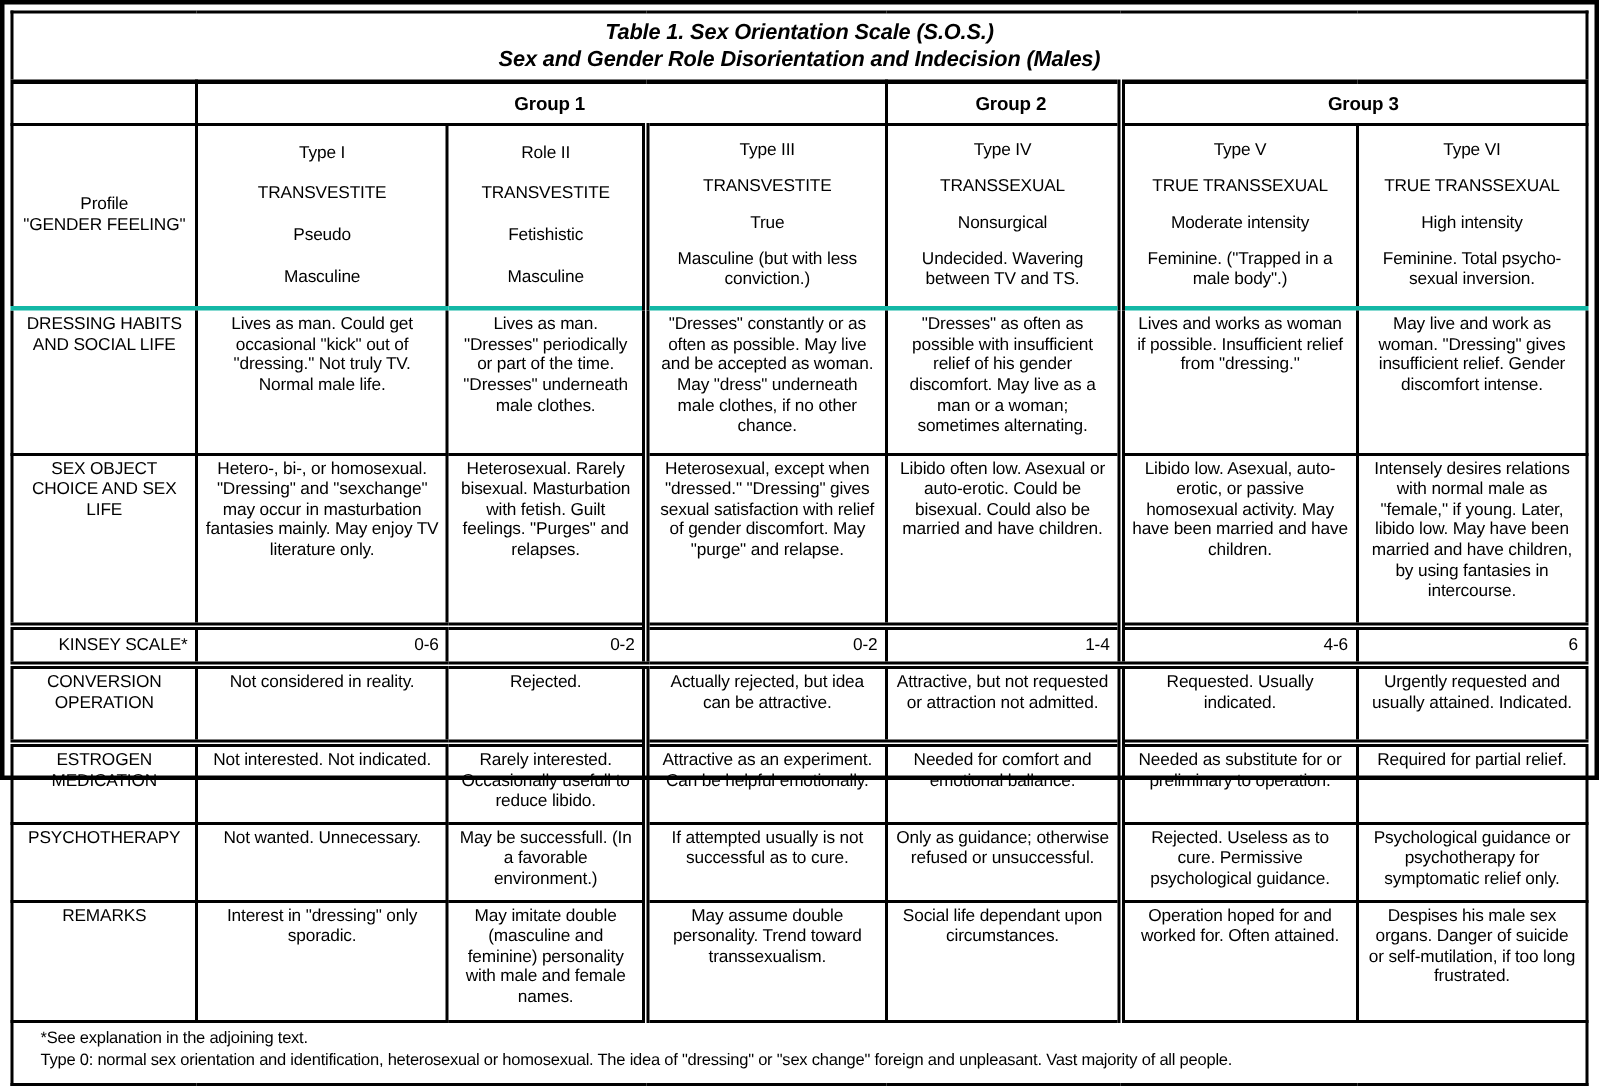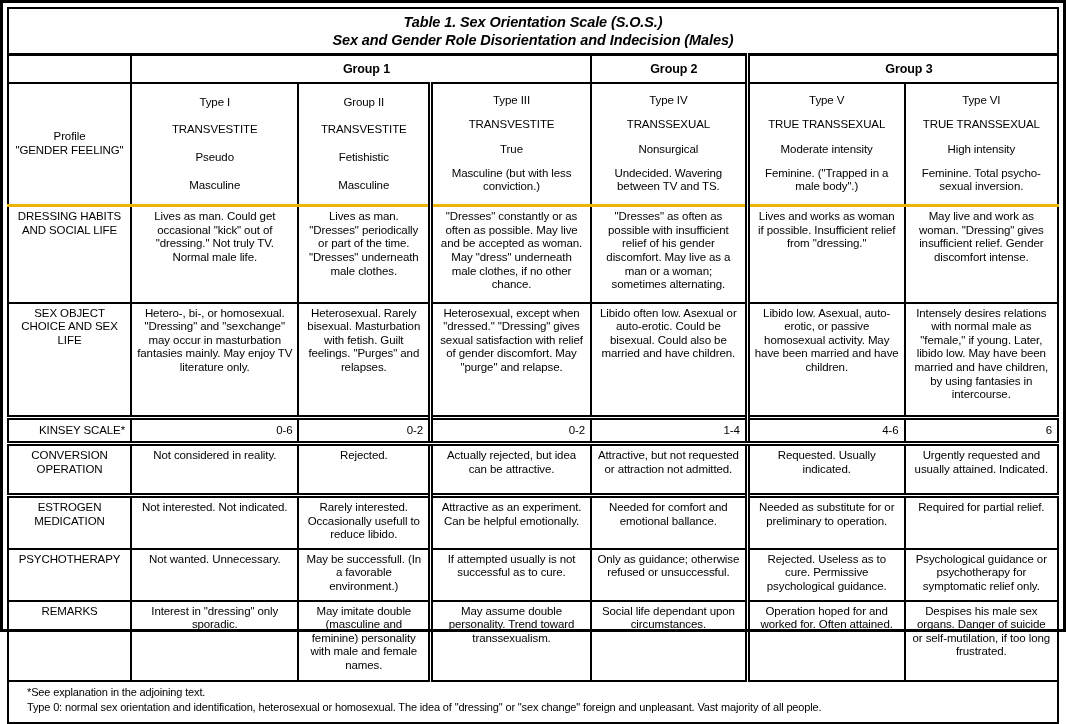--- a/index.html
+++ b/index.html
@@ -3,21 +3,21 @@
 <meta charset="utf-8">
 <style>
   * { margin: 0; padding: 0; box-sizing: border-box; }
   html, body { background: #ffffff; }
   body {
     width: 1066px; height: 724px;
     font-family: "Liberation Sans", "DejaVu Sans", sans-serif;
     color: #000;
   }
   .page {
-    width: 1066px; height: 632px;
+    width: 1066px; height: 520px;
     background: #fff;
     border: 3px solid #000;
     padding: 4px;
   }
   table.sos-table {
     width: 100%; height: 100%;
     border-collapse: collapse;
     table-layout: fixed;
     border: 2px solid #000;
   }
@@ -40,21 +40,21 @@
     font-weight: bold; font-style: italic;
     font-size: 14.5px; line-height: 1.25;
     padding: 4px 0;
   }
   tr.r-group td {
     vertical-align: middle;
     font-weight: bold;
     font-size: 12.5px;
     padding-left: 16px;
   }
-  tr.r-profile td { border-top: 2px solid #000; border-bottom: 3px solid #eab308; border-radius: 31px; }
+  tr.r-profile td { border-top: 2px solid #000; border-bottom: 3px solid #14b8a6; border-radius: 31px; }
   .profile-flex {
     height: 100%;
     display: flex; flex-direction: column;
     justify-content: space-around;
     padding: 2px 0;
   }
   .label-flex {
     height: 100%;
     display: flex; flex-direction: column;
     justify-content: center;
@@ -112,21 +112,21 @@
       <td>
         <div class="profile-flex">
           <div>Type I</div>
           <div>TRANSVESTITE</div>
           <div>Pseudo</div>
           <div>Masculine</div>
         </div>
       </td>
       <td>
         <div class="profile-flex">
-          <div>Group II</div>
+          <div>Role II</div>
           <div>TRANSVESTITE</div>
           <div>Fetishistic</div>
           <div>Masculine</div>
         </div>
       </td>
       <td class="dbl-left">
         <div class="profile-flex">
           <div>Type III</div>
           <div>TRANSVESTITE</div>
           <div>True</div>

